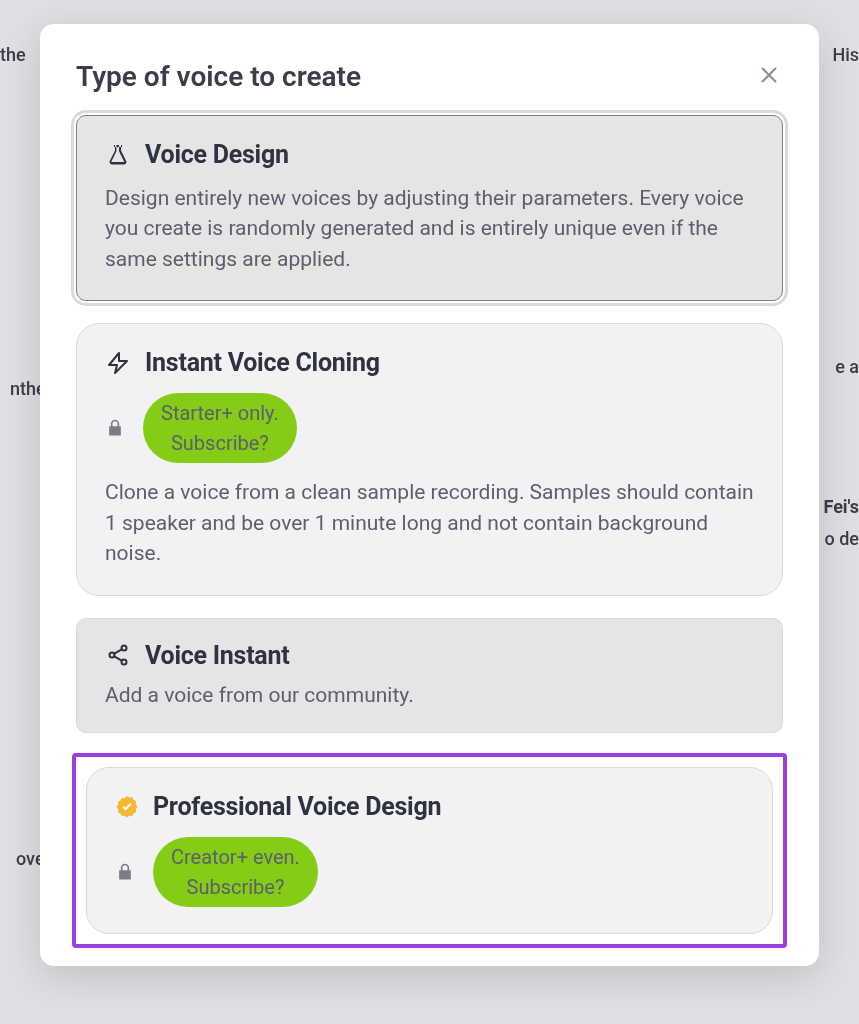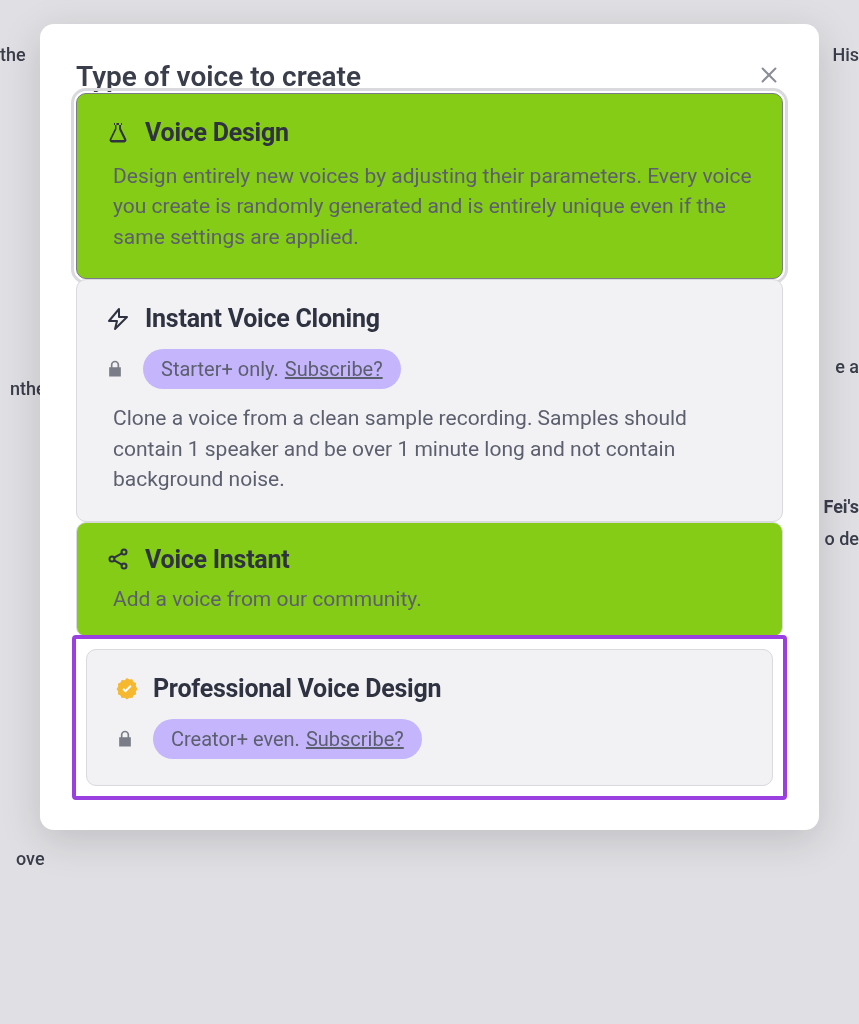--- a/index.html
+++ b/index.html
@@ -18,23 +18,24 @@
     font-weight: 500;
   }
   .modal {
     position: absolute;
     left: 40px;
     top: 24px;
     width: 779px;
     background: #ffffff;
     border-radius: 14px;
     box-shadow: 0 10px 40px rgba(0,0,0,0.15);
-    padding: 36px 36px 30px 36px;
+    padding: 36px 36px 18px 36px;
     display: flex;
     flex-direction: column;
+    gap: 22px;
   }
   .modal-header {
     display: flex;
     justify-content: space-between;
     align-items: center;
   }
   .modal-title {
     font-size: 28px;
     font-weight: 600;
     color: #3a3d4a;
@@ -52,24 +53,25 @@
   }
   .close-btn svg { width: 22px; height: 22px; stroke: currentColor; }
   .card {
     border: 1px solid #d9d9de;
     border-radius: 10px;
     padding: 24px 28px 26px 28px;
     display: flex;
     flex-direction: column;
     gap: 14px;
     cursor: pointer;
-    background: #84cc16;
+    background: #e5e5e5;
   }
   .card.locked {
     background: #f2f2f5;
+    border-radius: 23px;
   }
   .card.selected {
     border: 1px solid #7a7c87;
     outline: 3px solid #d9d9de;
     outline-offset: 2px;
   }
   .card-title-row {
     display: flex;
     align-items: center;
     gap: 14px;
@@ -96,39 +98,38 @@
     margin-top: 2px;
   }
   .lock-icon {
     width: 22px;
     height: 22px;
     color: #7a7c87;
     display:flex; align-items:center;
   }
   .lock-icon svg { width: 20px; height: 20px; }
   .pill {
-    background: #c4b5fd;
+    background: #84cc16;
     border-radius: 999px;
     padding: 8px 18px;
     font-size: 20px;
     color: #5c5f6d;
     display: flex;
     align-items: center;
     gap: 6px;
+    flex-direction: column;
   }
   .pill-link {
-    text-decoration: underline;
     color: #5c5f6d;
     cursor: pointer;
   }
   .card-desc {
     font-size: 21px;
     line-height: 1.45;
     color: #5c5f6d;
-    margin-left: 8px;
   }
   .highlight-wrap {
     border: 4px solid #9a3fe0;
     border-radius: 4px;
     padding: 10px;
     margin: -2px -4px 0 -4px;
   }
   .highlight-wrap .card { margin: 0; }
   .badge-icon {
     width: 24px; height: 24px;

